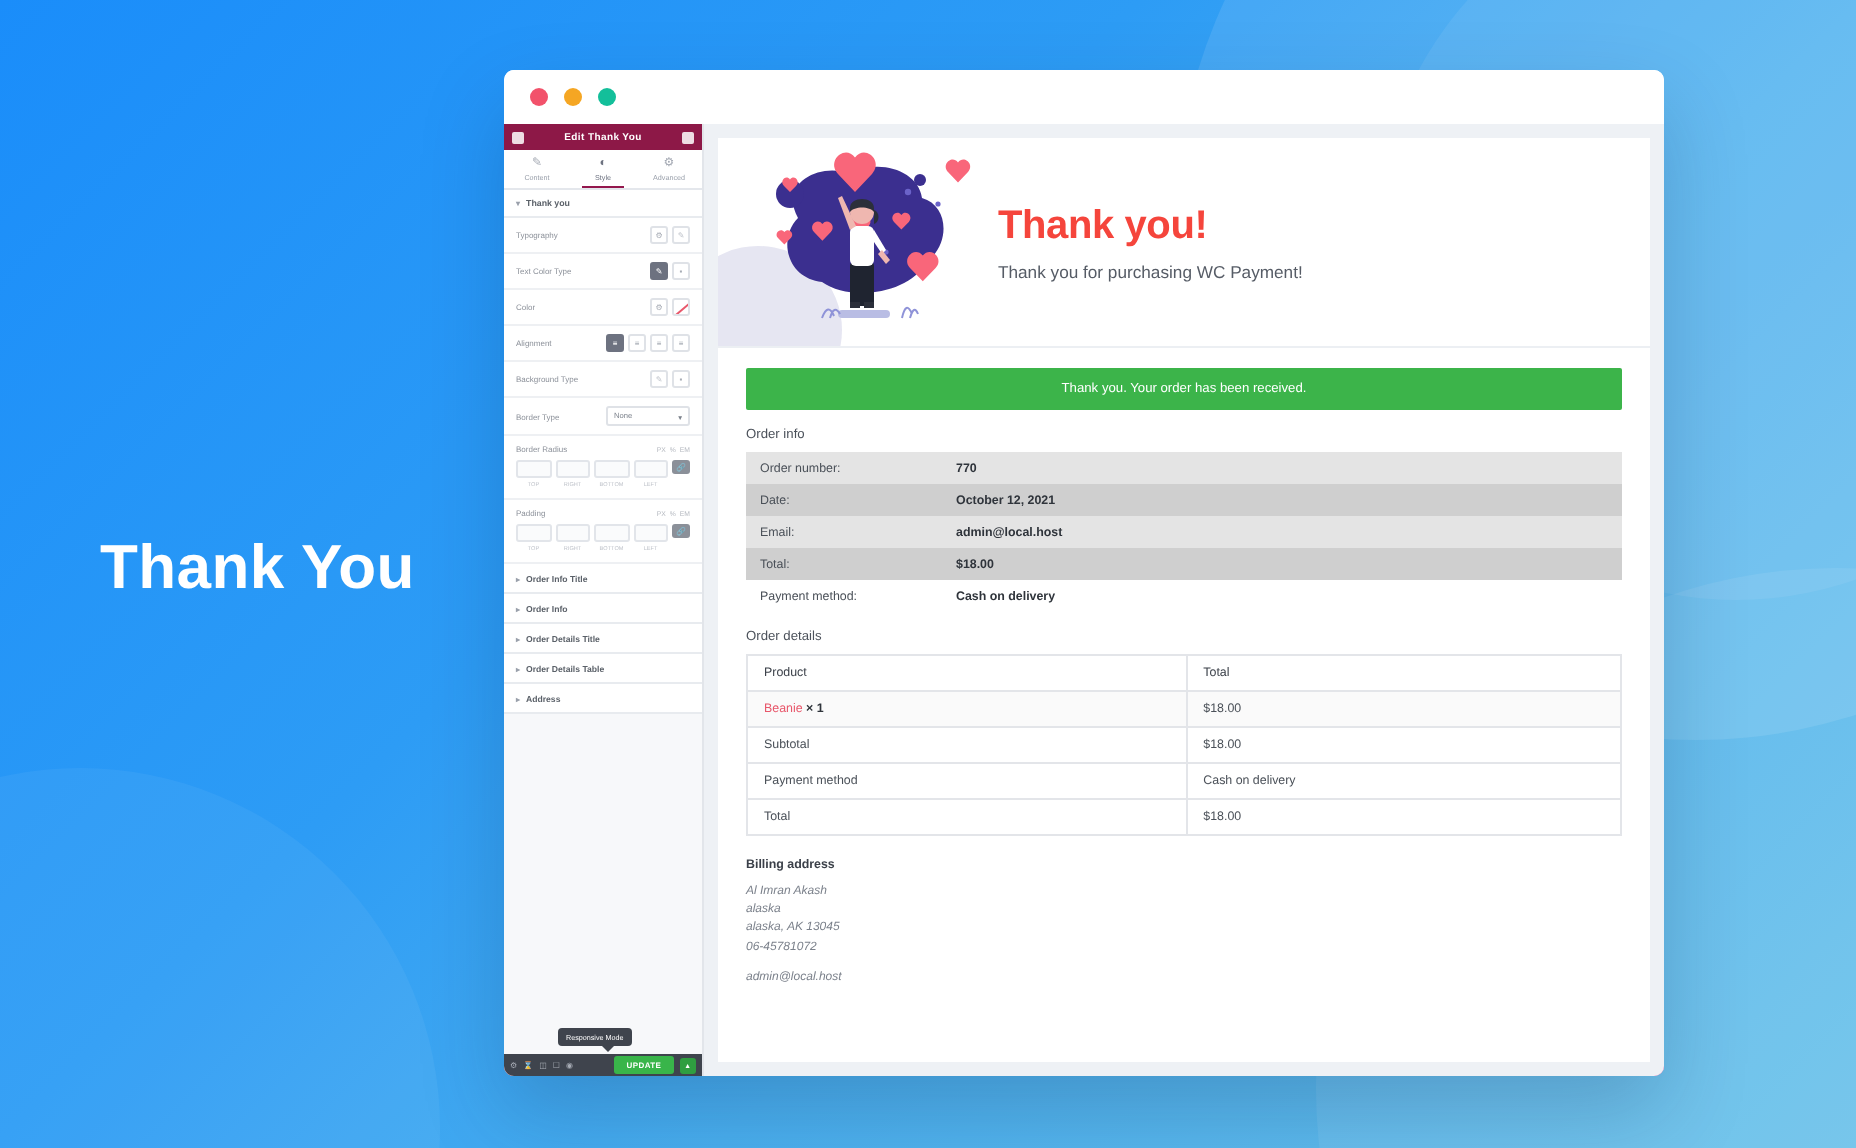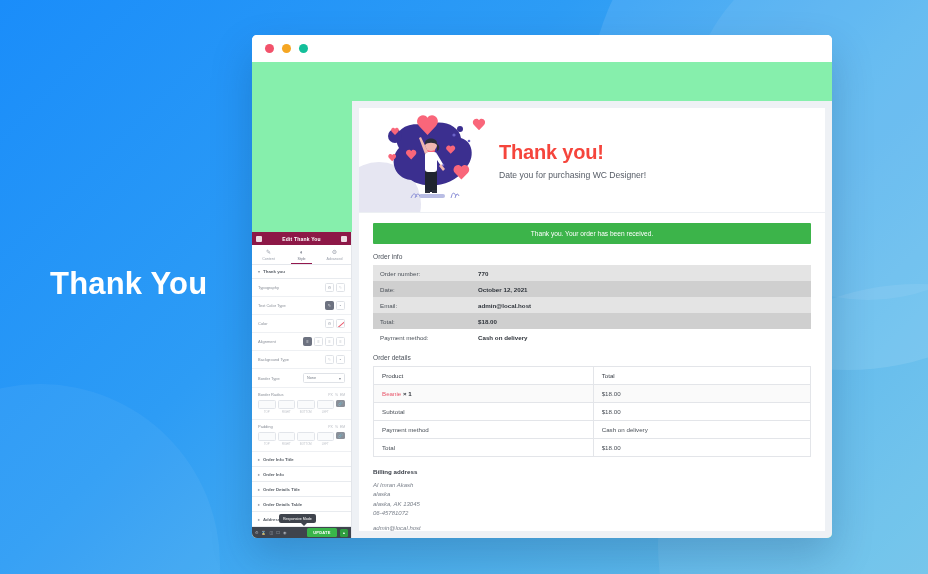--- a/index.html
+++ b/index.html
@@ -26,21 +26,21 @@
     background:#fff;border-radius:5px;
     box-shadow:0 18px 42px rgba(10,40,80,.22);
     overflow:hidden;display:flex;flex-direction:column;
   }
   .titlebar{height:27px;background:#fff;display:flex;align-items:center;padding-left:13px;gap:8px;flex:0 0 auto;}
   .dot{width:9px;height:9px;border-radius:50%;}
   .dot.r{background:#f2526b;}
   .dot.y{background:#f5a623;}
   .dot.g{background:#13bf9a;}
 
-  .winbody{flex:1;display:flex;min-height:0;background:#86efac;align-items:flex-end;}
+  .winbody{flex:1;display:flex;min-height:0;background:#ec4899;}
 
   
   .sidebar{
     width:99px;flex:0 0 99px;background:#f7f8fa;
     display:flex;flex-direction:column;border-right:1px solid #e2e5ea;
     position:relative;overflow:hidden;
   }
   .sb-head{
     height:13px;background:#8d1847;color:#fff;display:flex;align-items:center;
     justify-content:space-between;padding:0 4px;flex:0 0 auto;
@@ -370,21 +370,21 @@
               <path d="M66 35 c0-6 12-6 12 0 l0 2 c-2-3 -10-3 -12 0 z" fill="#2b2f3a"></path>
               <path d="M78 36 c3 1 3 6 0 7 z" fill="#2b2f3a"></path>
               <rect x="66" y="82" width="5" height="3" fill="#2b2f3a"></rect>
               <rect x="73" y="82" width="5" height="3" fill="#2b2f3a"></rect>
               <path d="M52 90 q3-8 6-1 M56 90 q2-7 5-2" stroke="#8f93d8" fill="none" stroke-width="1"></path>
               <path d="M92 90 q2-9 5-2 M96 90 q2-7 4-2" stroke="#8f93d8" fill="none" stroke-width="1"></path>
             </svg>
           </div>
           <div class="hero-txt">
             <div class="hero-h1">Thank you!</div>
-            <div class="hero-p">Date you for purchasing WC Designer!</div>
+            <div class="hero-p">Thank you for purchasing WC Payment!</div>
           </div>
         </div>
 
         <div class="content">
 
           <div class="notice">Thank you. Your order has been received.</div>
 
           <div class="sec-h">Order info</div>
 
           <table class="info-table">

